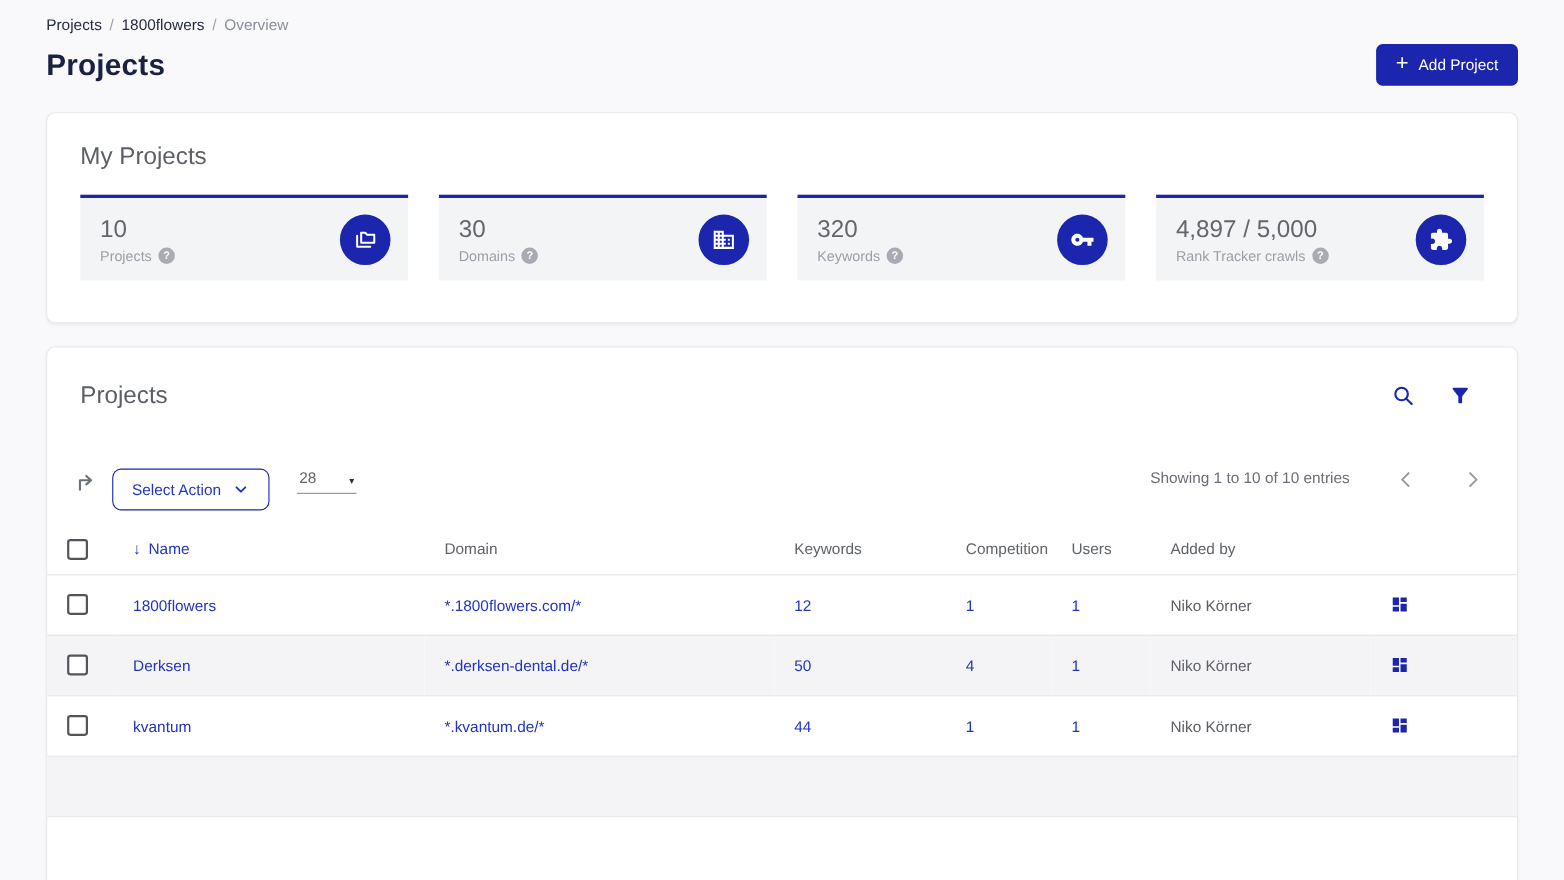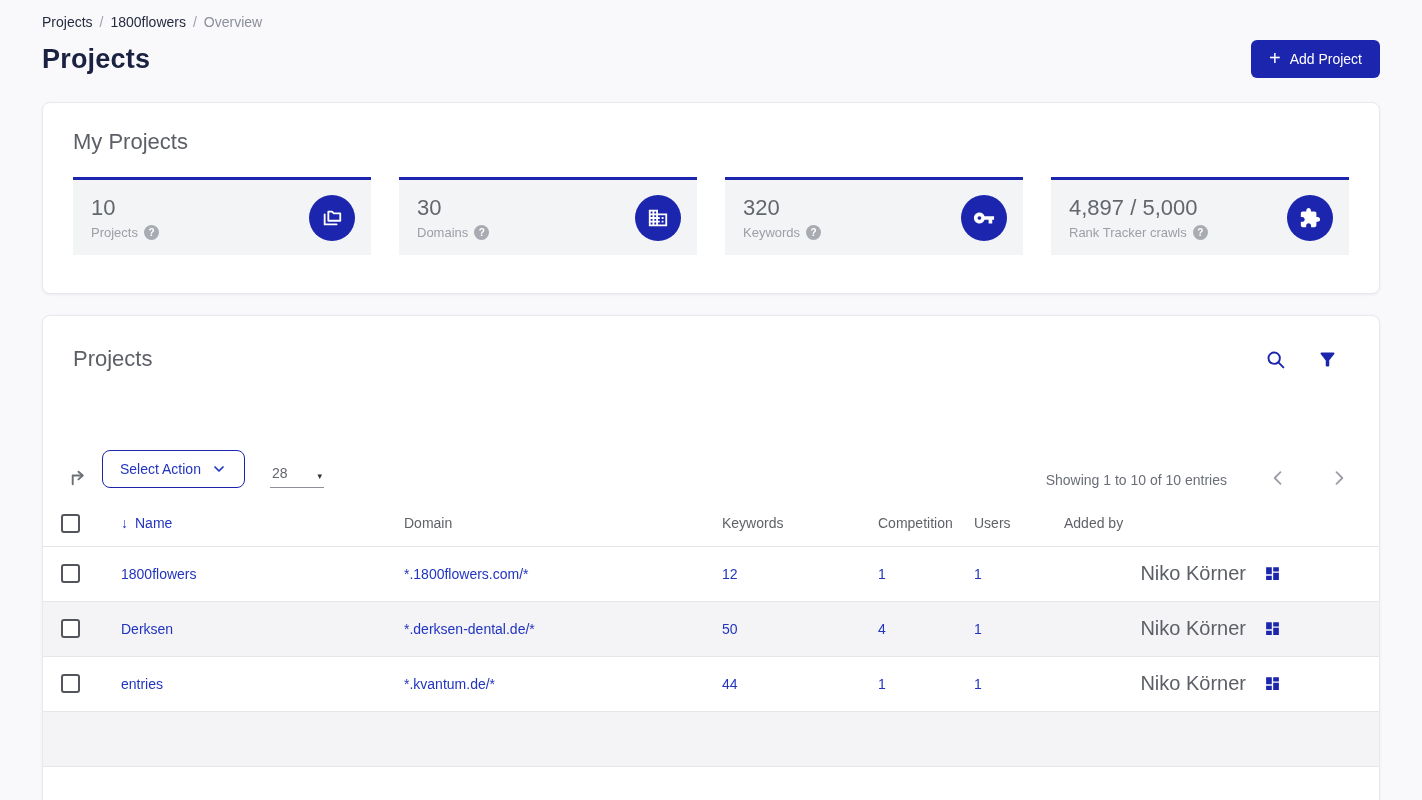--- a/index.html
+++ b/index.html
@@ -53,21 +53,21 @@
     display:flex; align-items:center; justify-content:center; flex:none;
   }
 
   
   .card-table { margin-top:21px; padding:30px 0 0 0; min-height:620px; }
   .table-head-row { display:flex; align-items:center; padding:0 41px 0 30px; }
   .table-head-row .spacer { flex:1; }
   .tool-icon { color:#1b25ad; cursor:pointer; display:flex; }
   .tool-icon + .tool-icon { margin-left:31px; }
 
-  .controls-row { display:flex; align-items:flex-end; margin-top:78px; padding:0 30px 0 23px; }
+  .controls-row { display:flex; align-items:flex-start; margin-top:54px; padding:0 30px 0 23px; }
   .redirect-icon { color:#6b6f76; display:flex; cursor:pointer; }
   .btn-select-action {
     margin-left:13px; display:flex; align-items:center; gap:10px;
     background:#fff; border:1px solid #1b25ad; border-radius:8px; color:#2134c0;
     height:38px; padding:0 17px; font-size:14px; font-weight:500;
     font-family:"Liberation Sans", sans-serif; cursor:pointer;
   }
   .page-size {
     margin-left:25px; width:54px; border-bottom:1px solid #8d9097;
     display:flex; justify-content:space-between; align-items:flex-end;
@@ -84,21 +84,21 @@
   th, td { text-align:left; padding-left:18px; white-space:nowrap; overflow:visible; vertical-align:middle; }
   thead th {
     height:45px; font-size:14px; font-weight:400; color:#5f6368;
     border-bottom:1px solid #e3e4e8;
   }
   thead th.sorted { color:#2134c0; font-weight:500; cursor:pointer; }
   thead th .sort-arrow { margin-right:7px; font-size:14px; }
   tbody tr { height:55px; border-bottom:1px solid #e5e6ea; }
   tbody tr:nth-child(even) { background:#f4f4f6; }
   td.blue { font-size:14px; color:#2134c0; cursor:pointer; }
-  td.grey { font-size:20px; color:#5c6066;text-align:right; }
+  td.grey { font-size:14px; color:#5c6066; }
   .checkbox {
     display:inline-block; width:19px; height:19px; background:#fff;
     border:2px solid #53555c; border-radius:3px; cursor:pointer; vertical-align:middle;
   }
   td.icon-cell svg, td.icon-cell { color:#1b25ad; }
   td.icon-cell svg { cursor:pointer; display:block; }
   tr.stub td { border-bottom:none; }
 </style>
 </head>
 <body>
@@ -293,21 +293,21 @@
     <td class="grey">Niko Körner</td>
     <td class="icon-cell">
       <svg width="17" height="17" viewBox="0 0 24 24" fill="currentColor">
         <path d="M3 13h8V3H3v10zm0 8h8v-6H3v6zm10 0h8V11h-8v10zm0-18v6h8V3h-8z"></path>
       </svg>
     </td>
   </tr>
 
   <tr>
     <td><span class="checkbox"></span></td>
-    <td class="blue">entries</td>
+    <td class="blue">kvantum</td>
     <td class="blue">*.kvantum.de/*</td>
     <td class="blue">44</td>
     <td class="blue">1</td>
     <td class="blue">1</td>
     <td class="grey">Niko Körner</td>
     <td class="icon-cell">
       <svg width="17" height="17" viewBox="0 0 24 24" fill="currentColor">
         <path d="M3 13h8V3H3v10zm0 8h8v-6H3v6zm10 0h8V11h-8v10zm0-18v6h8V3h-8z"></path>
       </svg>
     </td>

